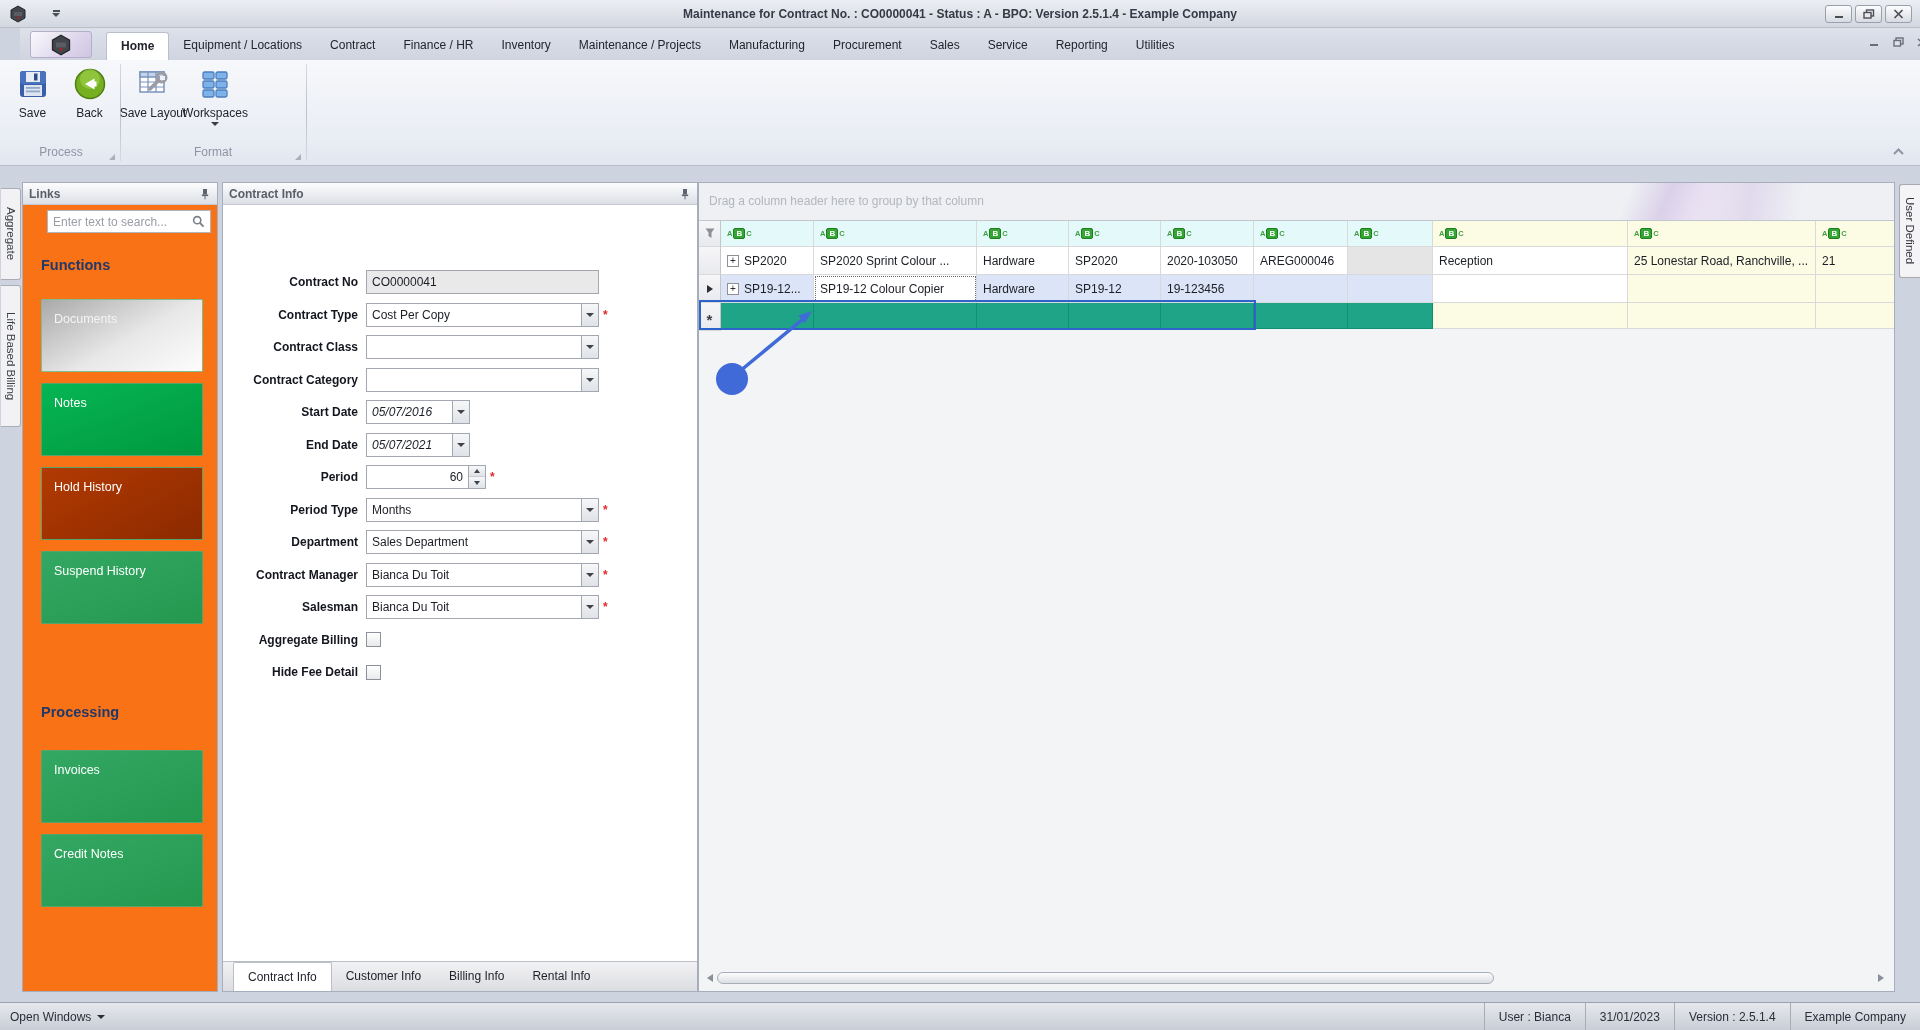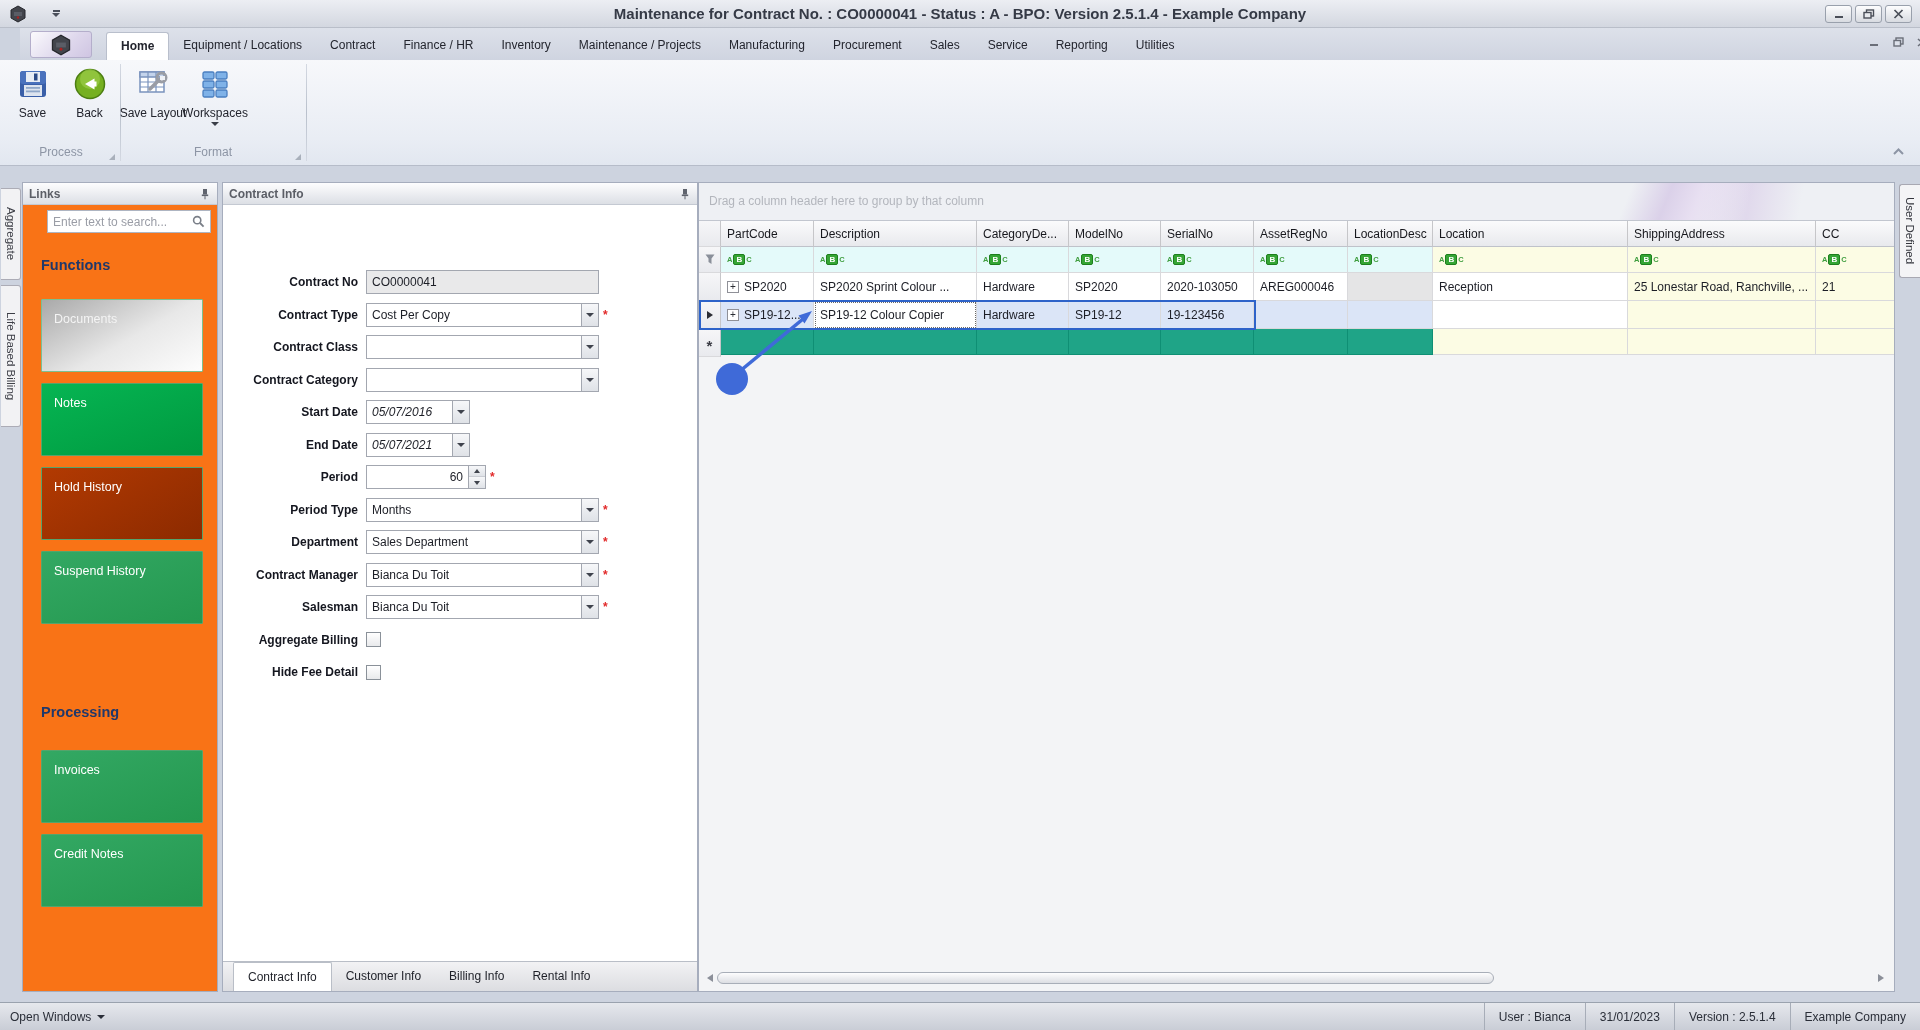--- a/index.html
+++ b/index.html
@@ -8,21 +8,21 @@
     background:#cdd3df; }
 
   
   #titlebar { position:absolute; left:0; top:0; width:1920px; height:28px;
     background:linear-gradient(#eceef3,#d3d7e0); border-bottom:1px solid #b9bec9;
     display:flex; align-items:center; }
   #app-orb { width:18px; height:18px; margin-left:9px; }
   #qat-drop { margin-left:22px; width:14px; height:12px; display:flex; flex-direction:column; align-items:center; justify-content:center; cursor:default; }
   #qat-drop .bar { width:7px; height:2px; background:#4a4f5a; margin-bottom:1px; }
   #qat-drop .tri { width:0; height:0; border-left:4px solid transparent; border-right:4px solid transparent; border-top:4px solid #4a4f5a; }
-  #title-text { position:absolute; left:0; right:0; text-align:center; font-weight:bold; font-size:15px; color:#353a46; }
+  #title-text { position:absolute; left:0; right:0; text-align:center; font-weight:bold; font-size:12px; color:#353a46; }
   .winbtns { position:absolute; right:8px; top:5px; display:flex; gap:3px; }
   .winbtn { width:27px; height:18px; border:1px solid #99a0ac; border-radius:3px;
     background:linear-gradient(#fdfdfe,#d8dbe1); display:flex; align-items:center; justify-content:center; }
   .winbtn svg { display:block; }
   .mdibtns { position:absolute; right:10px; top:7px; display:flex; gap:8px; }
   .mdibtn { width:16px; height:14px; display:flex; align-items:center; justify-content:center; }
 
   
   #tabrow { position:absolute; left:0; top:28px; width:1920px; height:32px;
     background:linear-gradient(#dde1ea,#cfd4e0);margin-left:20px; }
@@ -481,33 +481,20 @@
         <div class="ci-tab">Billing Info</div>
         <div class="ci-tab">Rental Info</div>
       </div>
   </div>
 
   <div class="panel" id="grid-panel">
     <div id="group-bar">
       <div id="swirl"></div>
       <div class="hint">Drag a column header here to group by that column</div>
     </div>
-    <div class="grow" id="grid-header">
-        <div class="ind"></div>
-        <div class="gcell" style="width: 93px;">PartCode</div>
-        <div class="gcell" style="width: 163px;">Description</div>
-        <div class="gcell" style="width: 92px;">CategoryDe...</div>
-        <div class="gcell" style="width: 92px;">ModelNo</div>
-        <div class="gcell" style="width: 93px;">SerialNo</div>
-        <div class="gcell" style="width: 94px;">AssetRegNo</div>
-        <div class="gcell" style="width: 85px;">LocationDesc</div>
-        <div class="gcell" style="width: 195px;">Location</div>
-        <div class="gcell" style="width: 188px;">ShippingAddress</div>
-        <div class="gcell" style="width: 90px;">CC</div>
-      </div>
     <div class="grow" id="grid-filter">
         <div class="ind">
           <svg width="10" height="11" viewBox="0 0 10 11">
             <path d="M0.5 0.5 h9 L6.5 4.5 V10 L3.5 8 V4.5 Z" fill="#8a8f99"></path>
           </svg>
         </div>
         <div class="gcell cyan" style="width: 93px;">
           <span class="abc">
             <span class="sm">A</span>
             <span class="bb">B</span>

